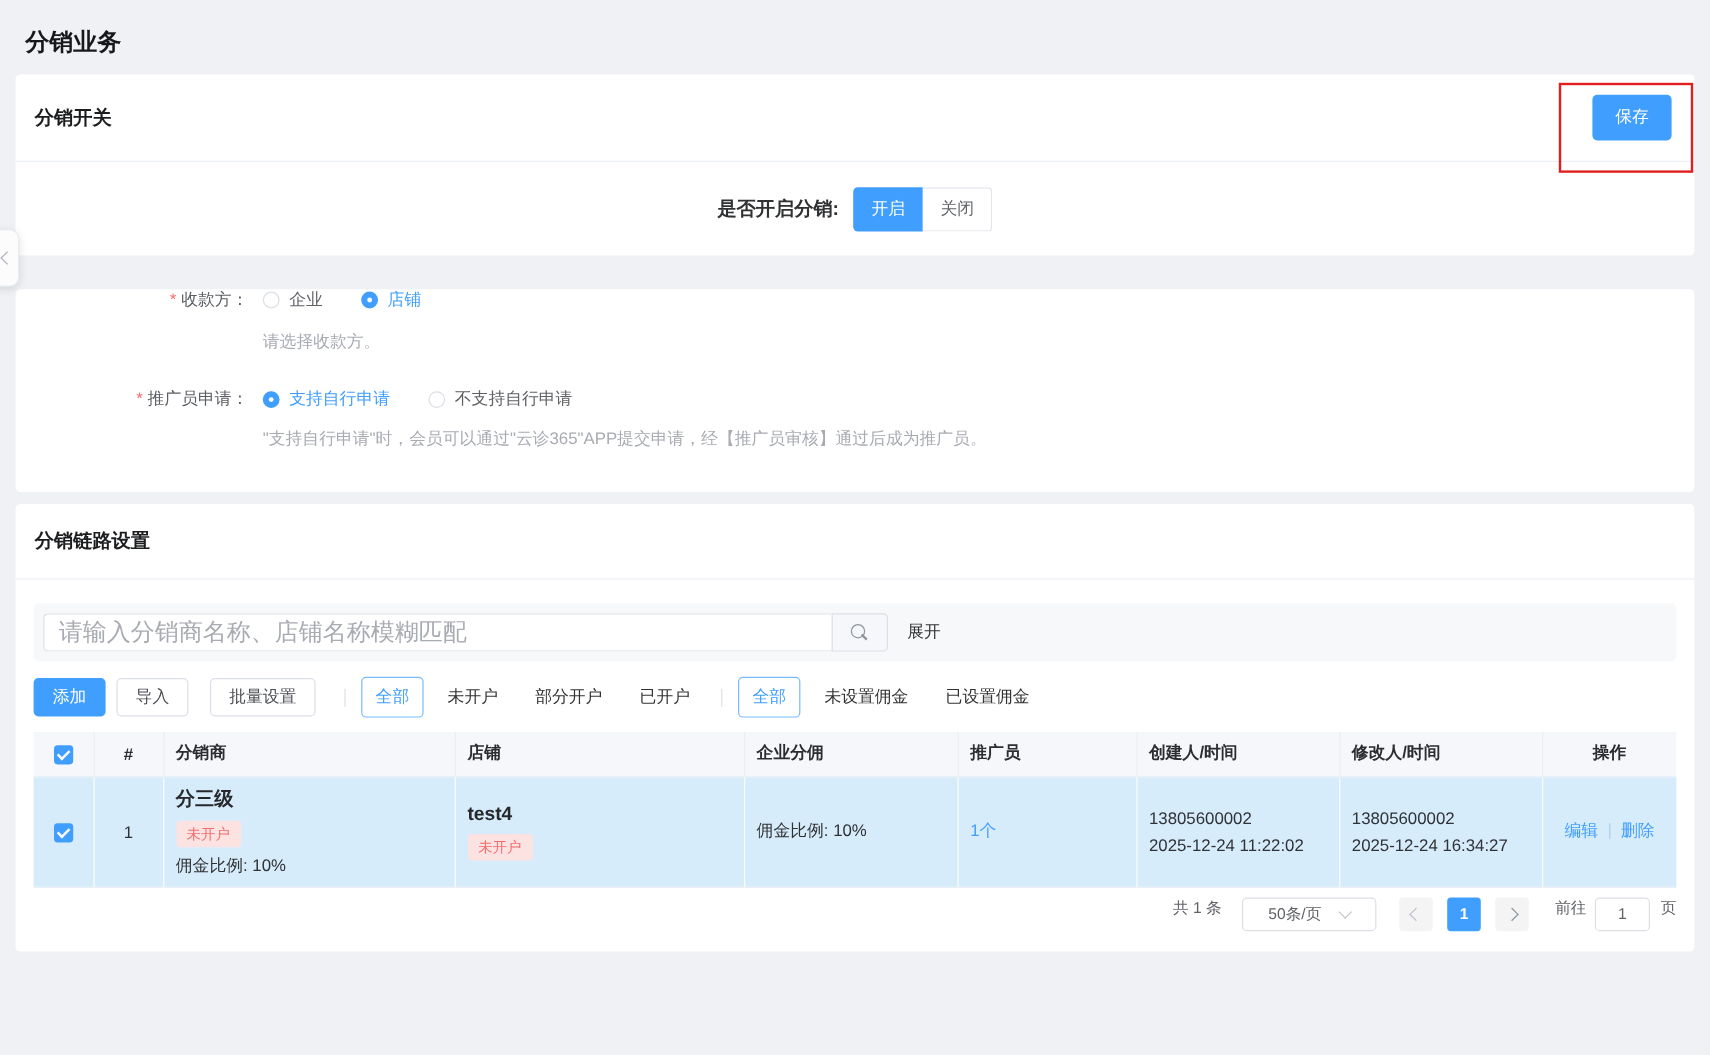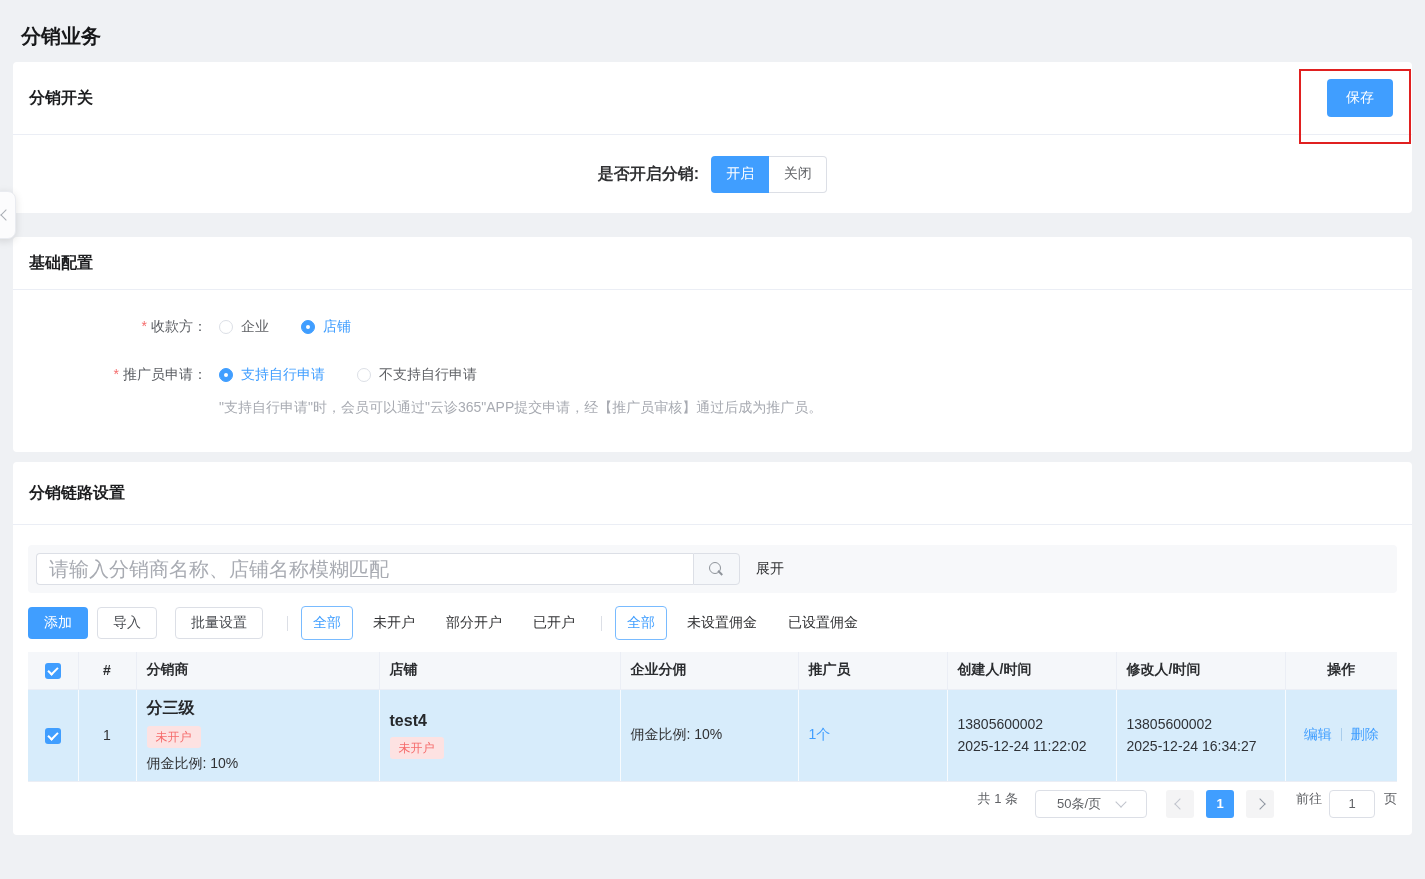--- a/index.html
+++ b/index.html
@@ -153,37 +153,35 @@
   <div class="switch-body">
     <span class="toggle-label">是否开启分销:</span>
     <span class="seg-group">
       <span class="seg seg-on">开启</span>
       <span class="seg seg-off">关闭</span>
     </span>
   </div>
 </div>
 
 <div class="card card-basic">
-  <div class="card-header hdr-2">
-    <span class="card-title">基础配置</span>
-  </div>
 
   <div class="form-row">
     <span class="form-label"><span class="req">*</span><span>收款方：</span></span>
     <span class="form-controls">
       <span class="radio-item">
         <span class="radio"></span>
         <span class="rlabel">企业</span>
       </span>
       <span class="radio-item checked">
         <span class="radio checked"></span>
         <span class="rlabel">店铺</span>
       </span>
     </span>
   </div>
+  <div class="form-help">请选择收款方。</div>
 
   <div class="form-row">
     <span class="form-label"><span class="req">*</span><span>推广员申请：</span></span>
     <span class="form-controls">
       <span class="radio-item checked">
         <span class="radio checked"></span>
         <span class="rlabel">支持自行申请</span>
       </span>
       <span class="radio-item">
         <span class="radio"></span>

